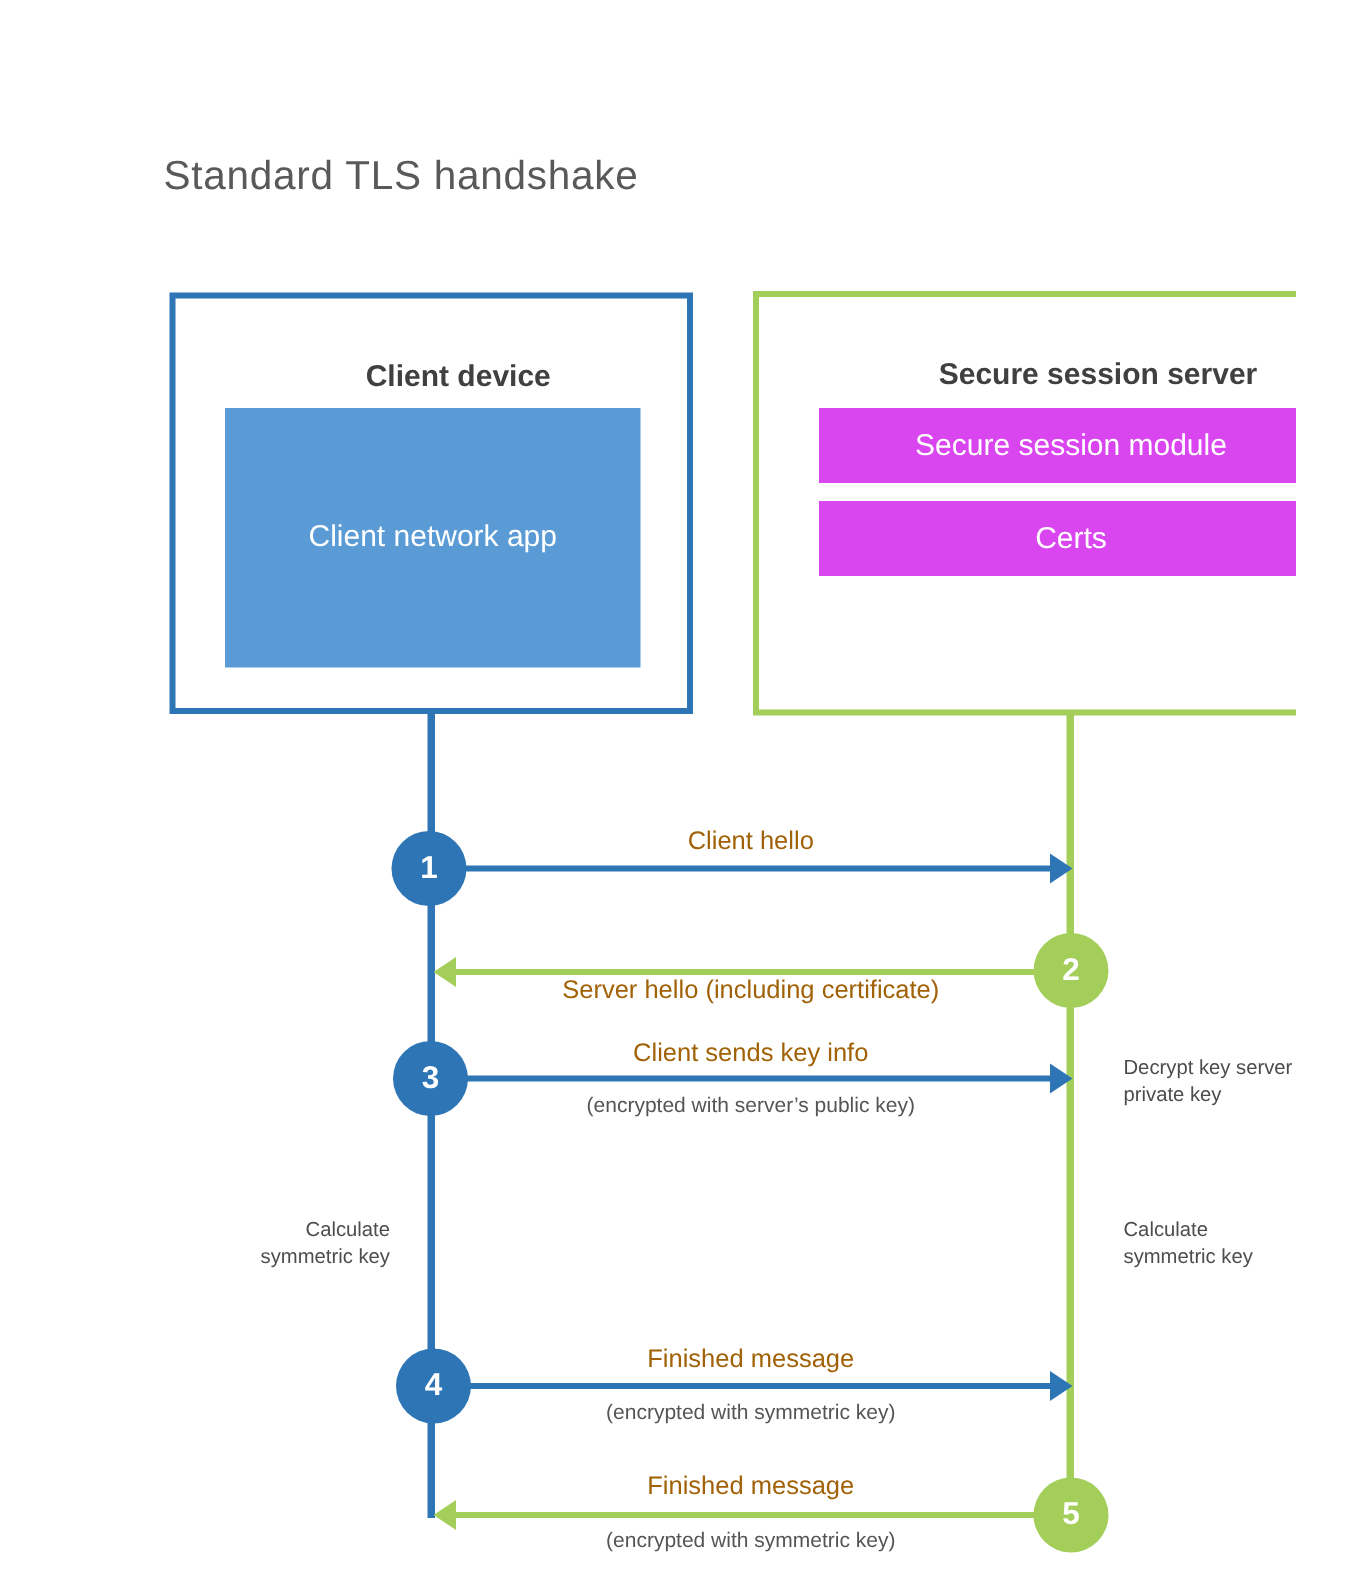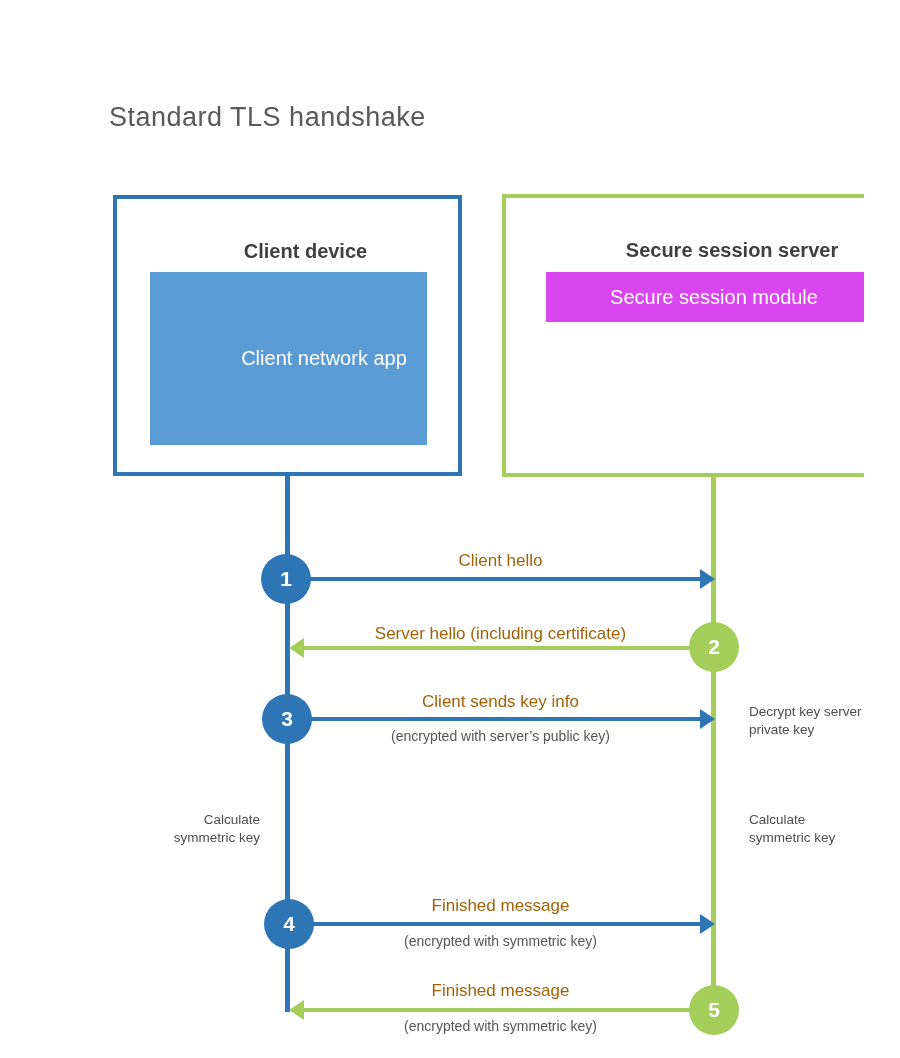--- a/index.html
+++ b/index.html
@@ -16,21 +16,21 @@
   .actor-box { position:absolute; background:#ffffff; }
   .client-box { left:41px; top:123px; width:349px; height:281px; border:4px solid #2e75b6; }
   .server-box { left:430px; top:122px; width:424px; height:283px; border:4px solid #a4ce5a; }
   .actor-title {
     position:absolute; left:0; top:23px; width:100%;
     text-align:center; font-size:20px; font-weight:bold; color:#404040;
   }
 
   .client-app {
     position:absolute; left:78px; top:200px; width:277px; height:173px;
-    background:#5b9bd5; display:flex; align-items:center; justify-content:flex-end;
+    background:#5b9bd5; display:flex; align-items:center; justify-content:center;
   }
   .client-app .app-label {
     width:170px; text-align:center; color:#ffffff; font-size:20px; line-height:1.45;
   }
 
   .server-bar {
     position:absolute; left:474px; width:336px; height:50px;
     background:#d946ef; display:flex; align-items:center; justify-content:center;
     color:#ffffff; font-size:20px;
   }
@@ -77,21 +77,21 @@
   
   .msg-label {
     position:absolute; left:215px; width:427px; text-align:center;
     font-size:17px; color:#a16207;
   }
   .msg-sub {
     position:absolute; left:215px; width:427px; text-align:center;
     font-size:14px; color:#555555;
   }
   .t1 { top:479px; } 
-  .t2 { top:552px; }
+  .t2 { top:578px; }
   .t3 { top:620px; } .s3 { top:656px; }
   .t4 { top:824px; } .s4 { top:861px; }
   .t5 { top:909px; } .s5 { top:946px; }
 
   
   .note { position:absolute; font-size:13.5px; color:#4d4d4d; line-height:1.32; }
   .note-decrypt   { left:677px; top:631px; width:135px; text-align:left; }
   .note-calc-right{ left:677px; top:739px; width:120px; text-align:left; }
   .note-calc-left { left:75px;  top:739px; width:113px; text-align:right; }
 </style>
@@ -106,20 +106,21 @@
     <div class="actor-title">Client device</div>
   </div>
   <div class="client-app">
     <div class="app-label">Client network app</div>
   </div>
 
   <div class="actor-box server-box">
     <div class="actor-title">Secure session server</div>
   </div>
   <div class="server-bar bar-0">Secure session module</div>
+  <div class="server-bar bar-1">Certs</div>
 
   <div class="vline vline-client"></div>
   <div class="vline vline-server"></div>
 
   <div class="msg-label t1">Client hello</div>
   <div class="hline blue l1"></div>
   <div class="head right blue h1"></div>
   <div class="circle blue c1">1</div>
 
   <div class="msg-label t2">Server hello (including certificate)</div>

